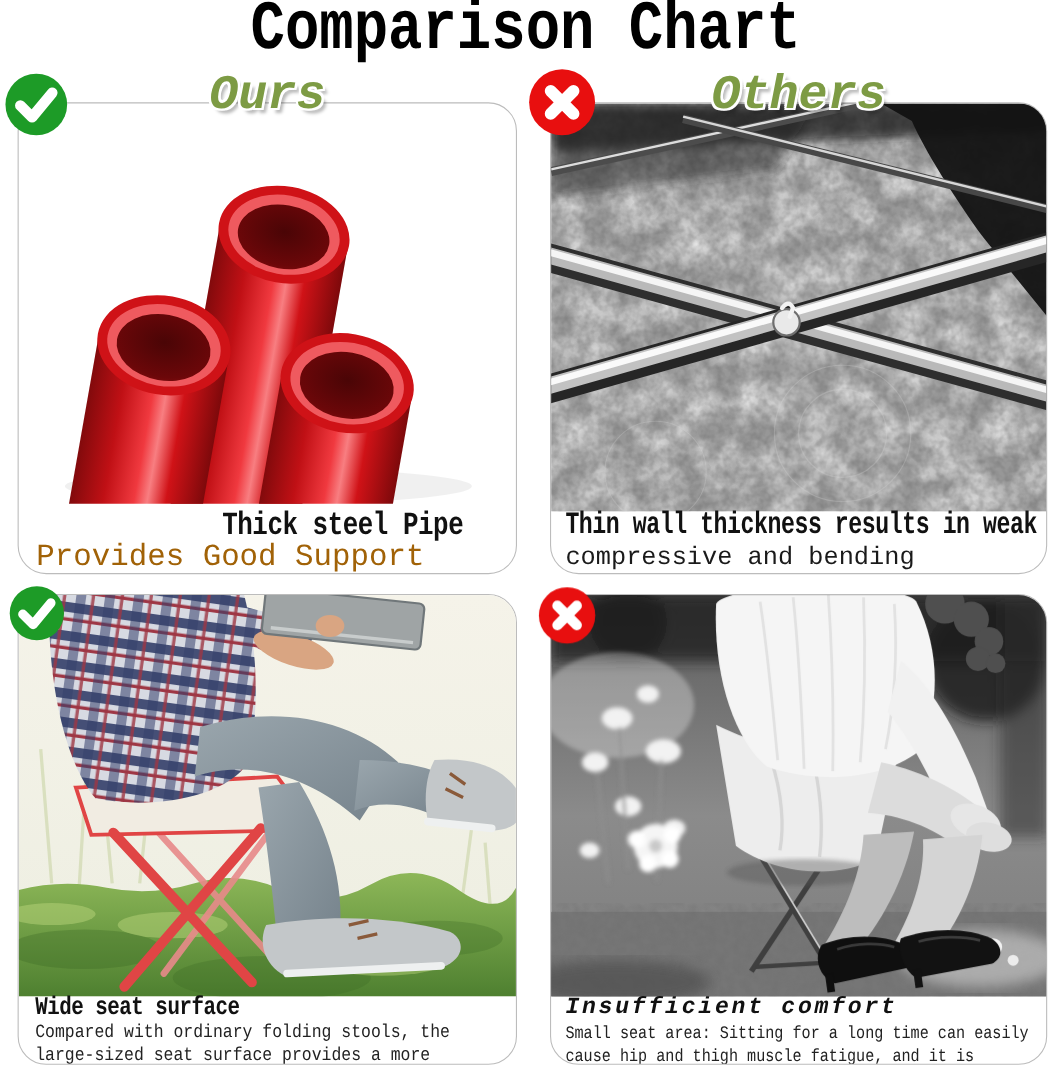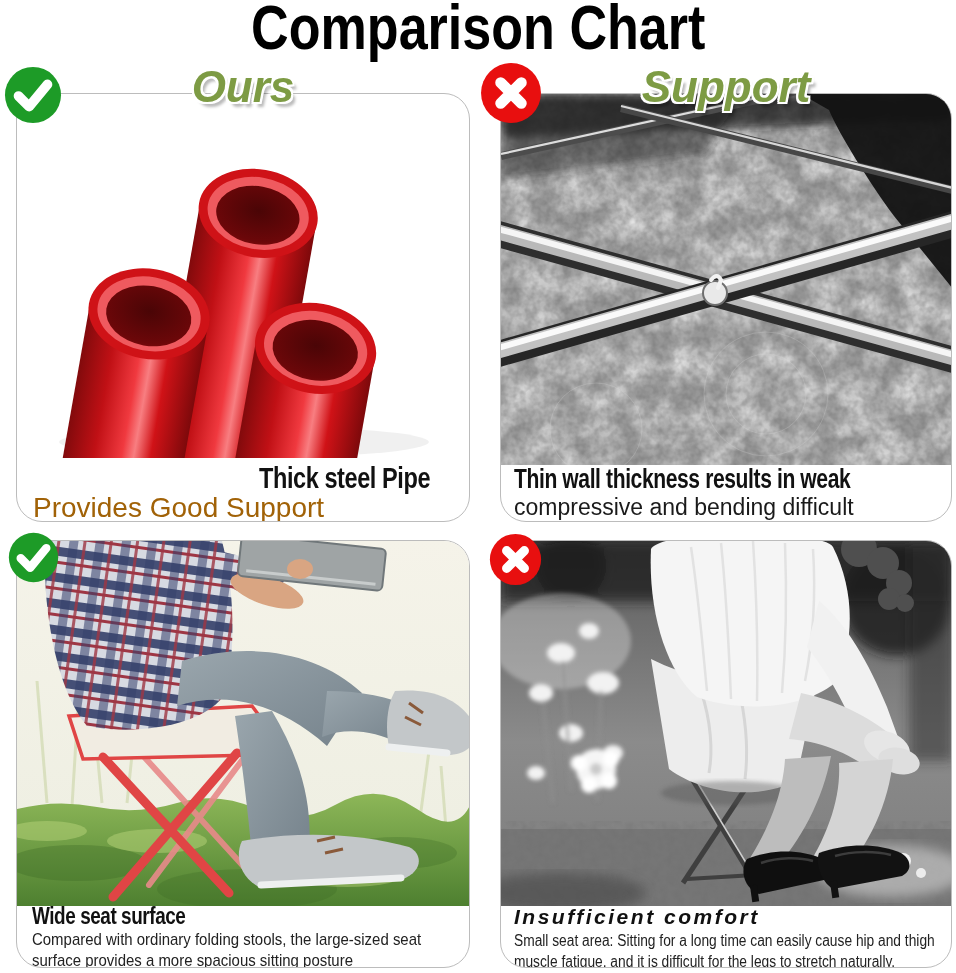--- a/index.html
+++ b/index.html
@@ -6,21 +6,21 @@
     --title-color:#000000;
     --header-green:#7d9b44;
     --check-green:#1d9b27;
     --cross-red:#e80f0f;
     --pipe-red:#cf1217;
     --stool-red:#e04545;
     --card-border:#bcbcbc;
   }
   html,body{margin:0;padding:0;background:#ffffff;}
   .page{position:relative;width:956px;height:973px;background:#fff;overflow:hidden;
-        font-family:Liberation Sans, sans-serif;color:#111;}
+        font-family:Liberation Mono, monospace;color:#111;}
   .title{position:absolute;top:-6px;left:0;width:956px;text-align:center;
          font-size:56px;font-weight:bold;color:var(--title-color);white-space:nowrap;}
   .title .impact{display:inline-block;transform:scale(.93,1.12);transform-origin:50% 40%;letter-spacing:0px;}
   .col-header{position:absolute;top:54px;height:80px;text-align:center;
               font-size:44px;line-height:66px;font-weight:bold;font-style:italic;
               color:var(--header-green);z-index:5;
               text-shadow:2px 0 0 #fff,-2px 0 0 #fff,0 2px 0 #fff,0 -2px 0 #fff,
                           2px 2px 0 #fff,-2px -2px 0 #fff,2px -2px 0 #fff,-2px 2px 0 #fff,
                           4px 5px 3px rgba(0,0,0,.28);}
   .col-header.ours{left:16px;width:454px;}
@@ -62,21 +62,21 @@
 </head>
 <body>
 
 <div class="page">
 
   <div class="title">
     <span class="impact">Comparison Chart</span>
   </div>
 
   <div class="col-header ours">Ours</div>
-  <div class="col-header others">Support</div>
+  <div class="col-header others">Others</div>
 
   <div class="badge check-top">
     <svg viewBox="0 0 60 60" width="58" height="58">
       <circle cx="30" cy="30" r="29" style="fill:var(--check-green)"></circle>
       <path d="M15 31 L26 42 L45 19" fill="none" stroke="#fff" stroke-width="10" stroke-linecap="round" stroke-linejoin="round"></path>
     </svg>
   </div>
   <div class="badge cross-top">
     <svg viewBox="0 0 60 60" width="62" height="62">
       <circle cx="30" cy="30" r="29" style="fill:var(--cross-red)"></circle>

